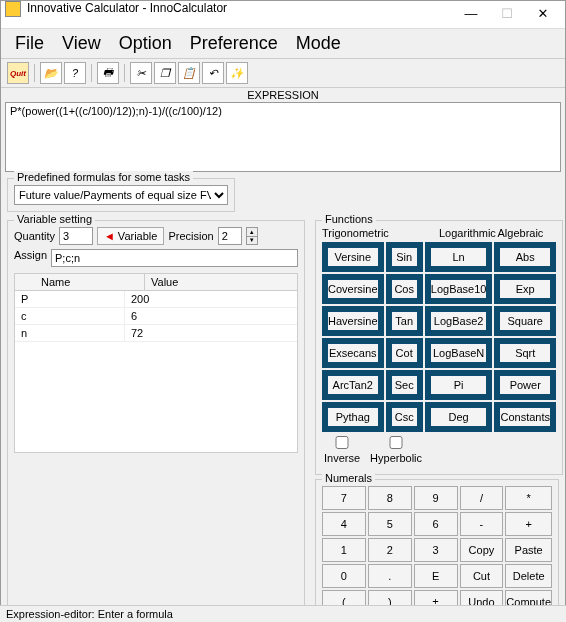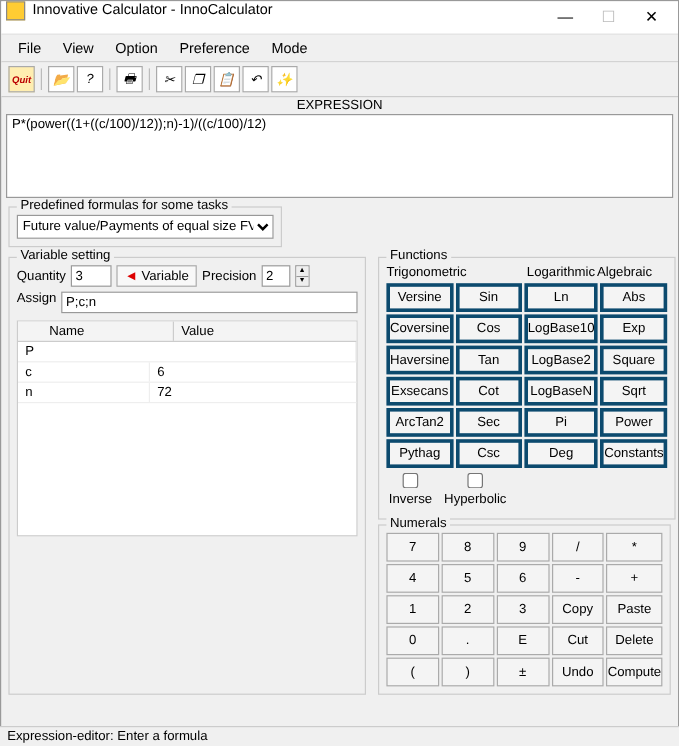--- a/index.html
+++ b/index.html
@@ -3,21 +3,21 @@
 <meta charset="utf-8">
 <style>
 * { box-sizing: border-box; margin: 0; padding: 0; }
 body { font-family: Tahoma, sans-serif; font-size: 11px; background: #f0f0f0; width: 566px; height: 622px; overflow: hidden; border: 1px solid #999; }
 .titlebar { display: flex; height: 28px; background: #fff; border-bottom: 1px solid #ddd; padding: 0 4px; }
 .titlebar-icon { width: 16px; height: 16px; background: #ffcc33; border: 1px solid #888; margin-right: 6px; }
 .titlebar-title { flex: 1; font-size: 12px; }
 .titlebar-controls { display: flex; }
 .tb-btn { width: 36px; height: 24px; display: flex; align-items: center; justify-content: center; font-size: 13px; cursor: pointer; }
 .menubar { display: flex; gap: 2px; padding: 2px 6px; background: #f0f0f0; border-bottom: 1px solid #ccc; }
-.menu-item { padding: 2px 8px; cursor: pointer; font-size: 12px; }
+.menu-item { padding: 2px 8px; cursor: pointer; font-size: 18px; }
 .toolbar { display: flex; gap: 2px; padding: 3px 6px; background: #f0f0f0; border-bottom: 1px solid #ccc; align-items: center; font-style: italic; }
 .tool-sep { width: 1px; height: 18px; background: #bbb; margin: 0 3px; }
 .tool-btn { width: 22px; height: 22px; border: 1px solid #aaa; background: #fff; display: flex; align-items: center; justify-content: center; cursor: pointer; font-size: 11px; }
 .tool-btn.quit { background: #ffeeb0; color: #b00; font-size: 8px; font-weight: bold; }
 .content { padding: 0 4px; }
 .group { border: 1px solid #ccc; margin: 4px 2px; padding: 6px 6px 6px 6px; position: relative; }
 .group-label { position: absolute; top: -8px; left: 6px; background: #f0f0f0; padding: 0 3px; font-size: 11px; }
 .expr-hdr { text-align: center; font-size: 11px; padding: 1px 0; }
 .expr-box { width: 100%; height: 70px; border: 1px solid #999; background: #fff; padding: 2px 4px; font-size: 11px; resize: none; font-family: Tahoma, sans-serif; }
 .row { display: flex; gap: 6px; }
@@ -42,21 +42,21 @@
 .var-table-hdr div:last-child { flex: 1; border-right: none; }
 .var-table-row { display: flex; border-bottom: 1px solid #eee; }
 .var-table-row div { padding: 2px 6px; font-size: 11px; }
 .var-table-row div:first-child { width: 110px; border-right: 1px solid #eee; }
 .var-table-row div:last-child { flex: 1; }
 .func-headers { display: flex; font-size: 11px; padding-bottom: 3px; }
 .func-headers div:nth-child(1) { width: 120px; }
 .func-headers div:nth-child(2) { width: 60px; }
 .func-headers div:nth-child(3) { width: 60px; }
 .func-grid { display: grid; grid-template-columns: repeat(4, 1fr); gap: 2px; }
-.fn-btn { border: 3px solid #0c4a6e; background: #f4f4f4; padding: 3px 0; font-size: 11px; text-align: center; cursor: pointer; }
+.fn-btn { border: 6px solid #0c4a6e; background: #f4f4f4; padding: 3px 0; font-size: 11px; text-align: center; cursor: pointer; }
 .checks { display: flex; gap: 10px; padding: 4px 2px; font-size: 11px; }
 .checks label { display: flex; gap: 3px; flex-direction: column; }
 .num-group { margin-top: 4px; }
 .num-grid { display: grid; grid-template-columns: repeat(5, 1fr); gap: 2px; }
 .num-btn { border: 1px solid #aaa; background: #f4f4f4; padding: 5px 0; font-size: 11px; text-align: center; cursor: pointer; }
 .statusbar { position: absolute; bottom: 0; left: 0; right: 0; border-top: 1px solid #ccc; padding: 2px 6px; font-size: 11px; background: #f0f0f0; }
 .spin { display: inline-flex; flex-direction: column; width: 12px; height: 18px; border: 1px solid #999; }
 .spin div { flex: 1; display: flex; align-items: center; justify-content: center; font-size: 6px; background: #eee; cursor: pointer; }
 .spin div:first-child { border-bottom: 1px solid #999; }
 </style>
@@ -130,20 +130,21 @@
         <label>Assign</label>
         <input class="assign-input" value="P;c;n" style="">
       </div>
       <div class="var-table">
         <div class="var-table-hdr">
           <div>Name</div>
           <div>Value</div>
         </div>
         <div class="var-table-row">
           <div>P</div>
+          <div>200</div>
         </div>
         <div class="var-table-row">
           <div>c</div>
           <div>6</div>
         </div>
         <div class="var-table-row">
           <div>n</div>
           <div>72</div>
         </div>
       </div>

